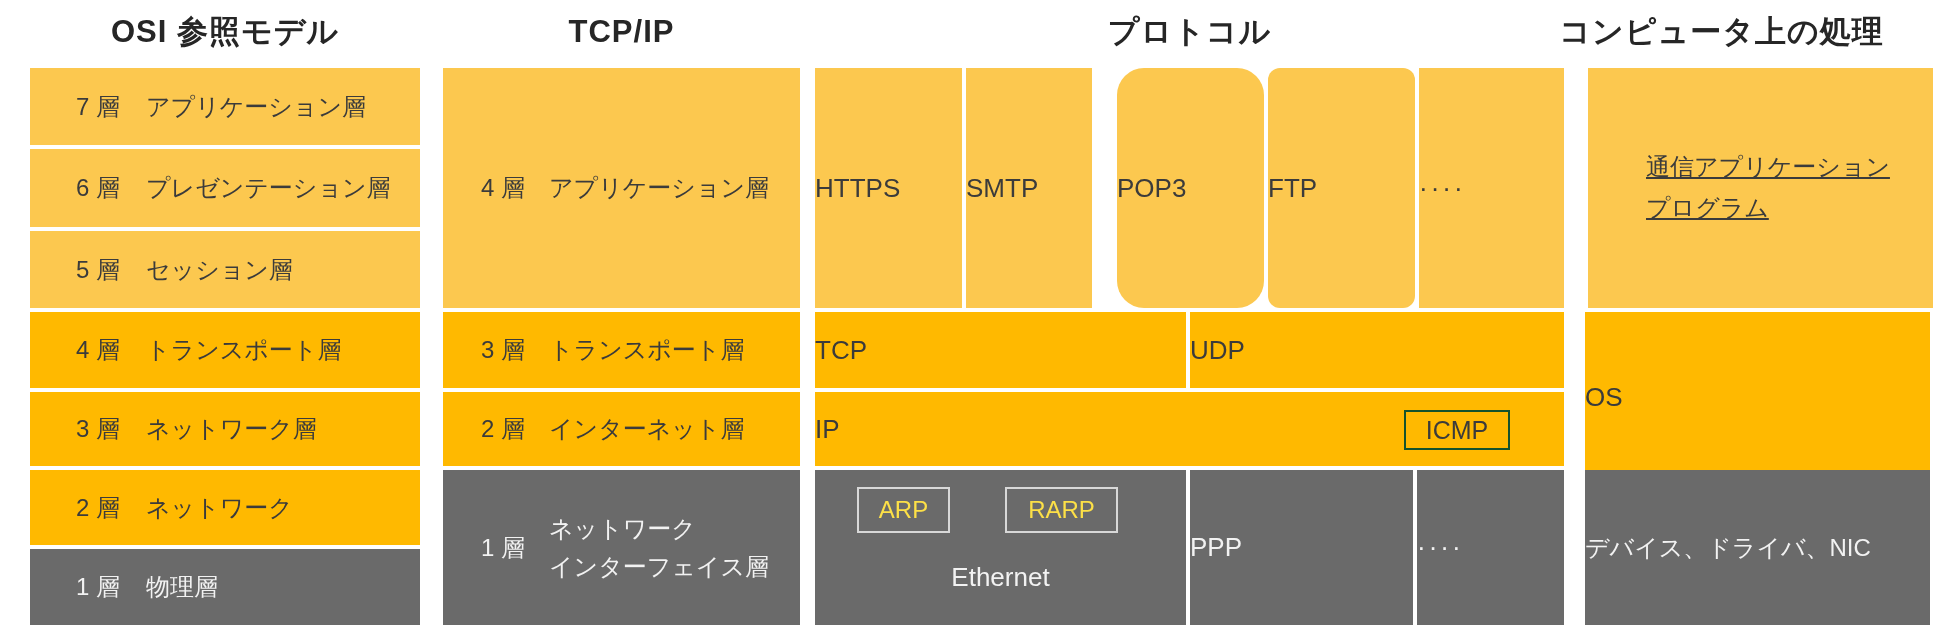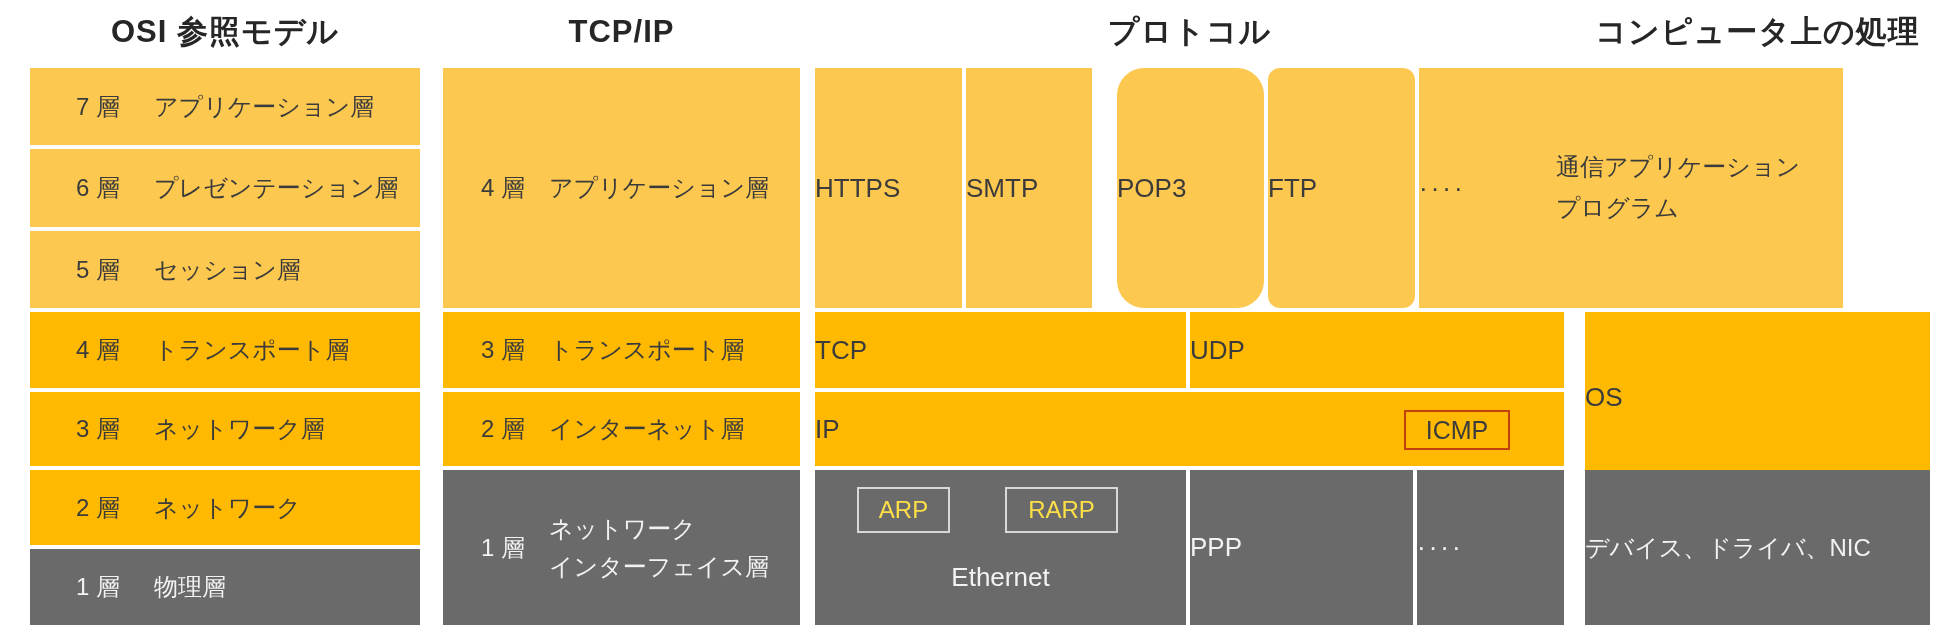--- a/index.html
+++ b/index.html
@@ -11,43 +11,43 @@
     position:absolute;top:6px;height:52px;display:flex;align-items:center;justify-content:center;
     font-size:31px;font-weight:bold;color:#262626;letter-spacing:1px;white-space:nowrap;
   }
   .block{
     position:absolute;box-sizing:border-box;display:flex;align-items:center;
     font-size:24px;color:#3B3B3B;
   }
   .light{background:#FCC84F;}
   .dark{background:#FFB900;}
   .gray{background:#6A6A6A;color:#F2F2F2;}
-  .layer{padding-left:46px;column-gap:34px;white-space:nowrap;}
+  .layer{padding-left:46px;column-gap:26px;white-space:nowrap;}
   .layer2{padding-left:38px;column-gap:24px;white-space:nowrap;}
   .center{}
   .proto{font-size:26px;}
   .prelines{white-space:pre-line;line-height:1.55;}
   .app-text{white-space:pre-line;line-height:1.7;padding-left:58px;}
   .inner-box{
     position:absolute;box-sizing:border-box;display:flex;align-items:center;justify-content:center;
   }
-  .icmp{border:2px solid #c2410c;color:#3B3B3B;font-size:25px;}
+  .icmp{border:2px solid #14532d;color:#3B3B3B;font-size:25px;}
   .wbox{border:2px solid #D8D8D8;color:#fde047;font-size:24px;}
   .ethlabel{position:absolute;left:0;top:82px;width:100%;height:50px;display:flex;align-items:center;justify-content:center;font-size:26px;}
   .dots{letter-spacing:3px;}
 </style>
 </head>
 <body>
 
 <div id="stage">
 
   <div class="title" style="left:30px;width:390px;">OSI 参照モデル</div>
   <div class="title" style="left:443px;width:357px;">TCP/IP</div>
   <div class="title" style="left:815px;width:749px;">プロトコル</div>
-  <div class="title" style="left:1585px;width:345px;text-align:right;">コンピュータ上の処理</div>
+  <div class="title" style="left:1549px;width:345px;text-align:right;">コンピュータ上の処理</div>
 
   <div class="block light layer" style="left:30px;top:68px;width:390px;height:77px;">
     <span>7 層</span>
       <span>アプリケーション層</span>
   </div>
   <div class="block light layer" style="left:30px;top:149px;width:390px;height:78px;">
     <span>6 層</span>
       <span>プレゼンテーション層</span>
   </div>
   <div class="block light layer" style="left:30px;top:231px;width:390px;height:77px;">
@@ -128,21 +128,21 @@
       </div>
     <div class="ethlabel">Ethernet</div>
   </div>
   <div class="block gray center proto" style="left:1190px;top:470px;width:223px;height:155px;">
       <span>PPP</span>
     </div>
   <div class="block gray center proto" style="left:1417px;top:470px;width:147px;height:155px;">
       <span class="dots">····</span>
     </div>
 
-  <div class="block light" style="left:1498px;top:68px;width:345px;height:240px;">
+  <div class="block light" style="left:1588px;top:68px;width:345px;height:240px;text-decoration:underline;">
     <span class="app-text">通信アプリケーション
 プログラム</span>
   </div>
   <div class="block dark center proto" style="left:1585px;top:312px;width:345px;height:170px;">
     <span>OS</span>
   </div>
   <div class="block gray center" style="left:1585px;top:470px;width:345px;height:155px;">
     <span>デバイス、ドライバ、NIC</span>
   </div>
 

